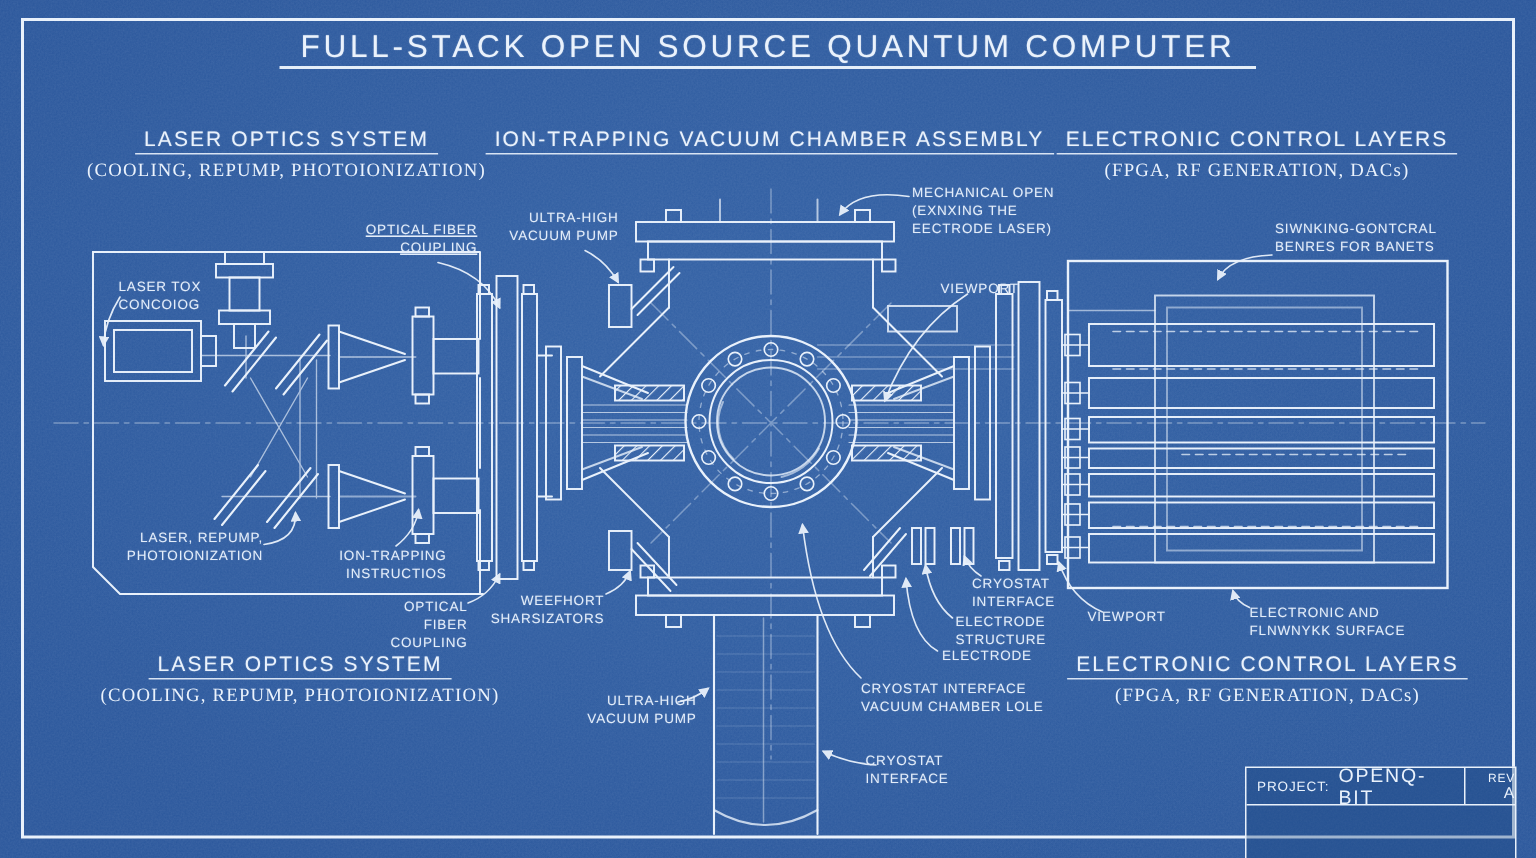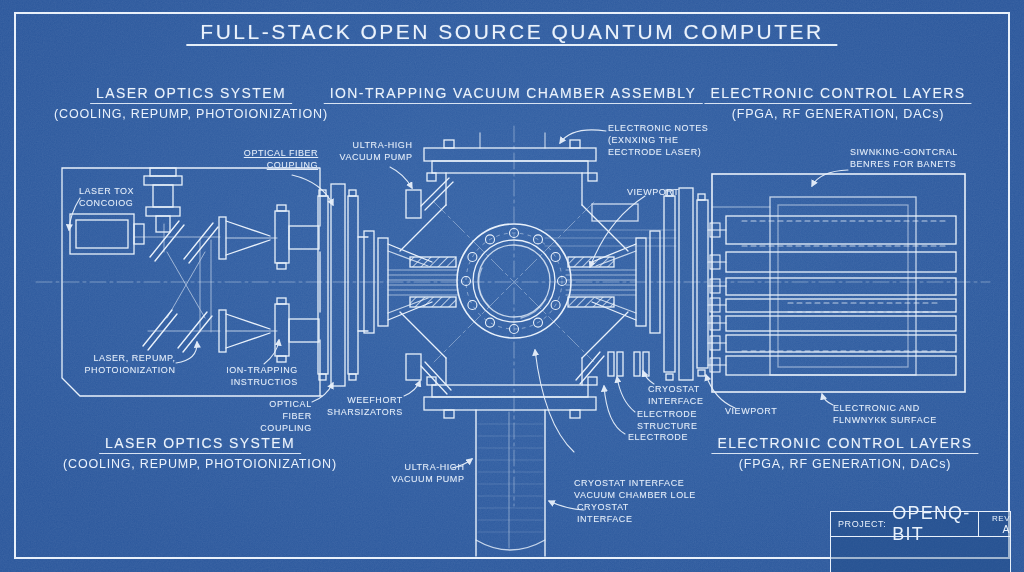--- a/index.html
+++ b/index.html
@@ -15,31 +15,31 @@
   .main-title{
     position:absolute;left:50%;top:20px;transform:translateX(-50%);
     font-size:21px;letter-spacing:2.5px;white-space:nowrap;
     border-bottom:2px solid rgba(238,245,253,.95);padding:0 14px 0;
     text-shadow:0 0 1px rgba(255,255,255,.4);
   }
   .hdr{position:absolute;transform:translateX(-50%);text-align:center;white-space:nowrap;}
   .hdr .t{display:inline-block;font-size:14px;letter-spacing:1.4px;
     border-bottom:1.5px solid rgba(234,242,252,.9);padding:0 6px 2px;
     text-shadow:0 0 1px rgba(255,255,255,.35);}
-  .hdr .s{font-size:12.5px;letter-spacing:.8px;margin-top:3px;}
+  .hdr .s{font-size:12.5px;letter-spacing:.8px;margin-top:3px;font-family:Liberation Serif, serif;}
   .co{position:absolute;font-size:9px;line-height:1.32;letter-spacing:.55px;
     color:#e3edfa;white-space:nowrap;text-shadow:0 0 1px rgba(255,255,255,.28);}
   .co span{display:block;}
   .co.c{transform:translateX(-50%);text-align:right;}
   .tblock{position:absolute;left:830px;top:511px;width:179px;
     border:1.6px solid #e9f1fb;background:rgba(27,68,126,.35);}
   .tb-row1{display:flex;border-bottom:1.6px solid #e9f1fb;height:24px;}
   .tb-proj{flex:1;display:flex;align-items:center;gap:6px;padding:0 7px;border-right:1.6px solid #e9f1fb;}
   .tb-label{font-size:9px;letter-spacing:.6px;}
-  .tb-value{font-size:18px;letter-spacing:1.2px;}
+  .tb-value{font-size:13px;letter-spacing:1.2px;}
   .tb-rev{width:33px;text-align:right;font-size:8px;line-height:1.15;padding-top:2px;letter-spacing:.5px;}
   .tb-rev .rv{font-size:10.5px;}
   .tb-row2{display:flex;align-items:center;gap:22px;height:21px;padding:0 7px;margin-top:40px;}
   .tb-row2 .tb-value{font-size:13px;letter-spacing:1px;}
 </style>
 </head>
 <body>
 
 <div class="sheet">
 
@@ -339,21 +339,21 @@
 </div>
 <div class="co c" style="left:281px;top:148px;text-decoration:underline;">
   <span>OPTICAL FIBER</span>
       <span>COUPLING</span>
 </div>
 <div class="co c" style="left:376px;top:140px;">
   <span>ULTRA-HIGH</span>
       <span>VACUUM PUMP</span>
 </div>
 <div class="co" style="left:608px;top:123px;">
-  <span>ELECTRONIC NOTES</span>
+  <span>MECHANICAL OPEN</span>
       <span>(EXNXING THE</span>
       <span>EECTRODE LASER)</span>
 </div>
 <div class="co" style="left:627px;top:187px;">
   <span>VIEWPORT</span>
 </div>
 <div class="co" style="left:850px;top:147px;">
   <span>SIWNKING-GONTCRAL</span>
       <span>BENRES FOR BANETS</span>
 </div>
@@ -371,21 +371,21 @@
       <span>COUPLING</span>
 </div>
 <div class="co c" style="left:365px;top:395px;">
   <span>WEEFHORT</span>
       <span>SHARSIZATORS</span>
 </div>
 <div class="co c" style="left:428px;top:462px;">
   <span>ULTRA-HIGH</span>
       <span>VACUUM PUMP</span>
 </div>
-<div class="co" style="left:574px;top:454px;margin-top:24px;">
+<div class="co" style="left:574px;top:454px;">
   <span>CRYOSTAT INTERFACE</span>
       <span>VACUUM CHAMBER LOLE</span>
 </div>
 <div class="co" style="left:577px;top:502px;">
   <span>CRYOSTAT</span>
       <span>INTERFACE</span>
 </div>
 <div class="co" style="left:648px;top:384px;">
   <span>CRYOSTAT</span>
       <span>INTERFACE</span>

